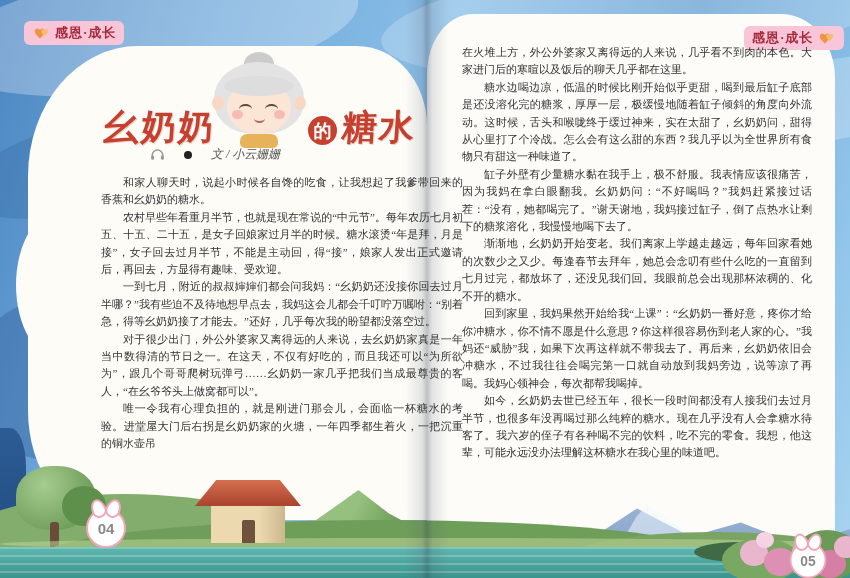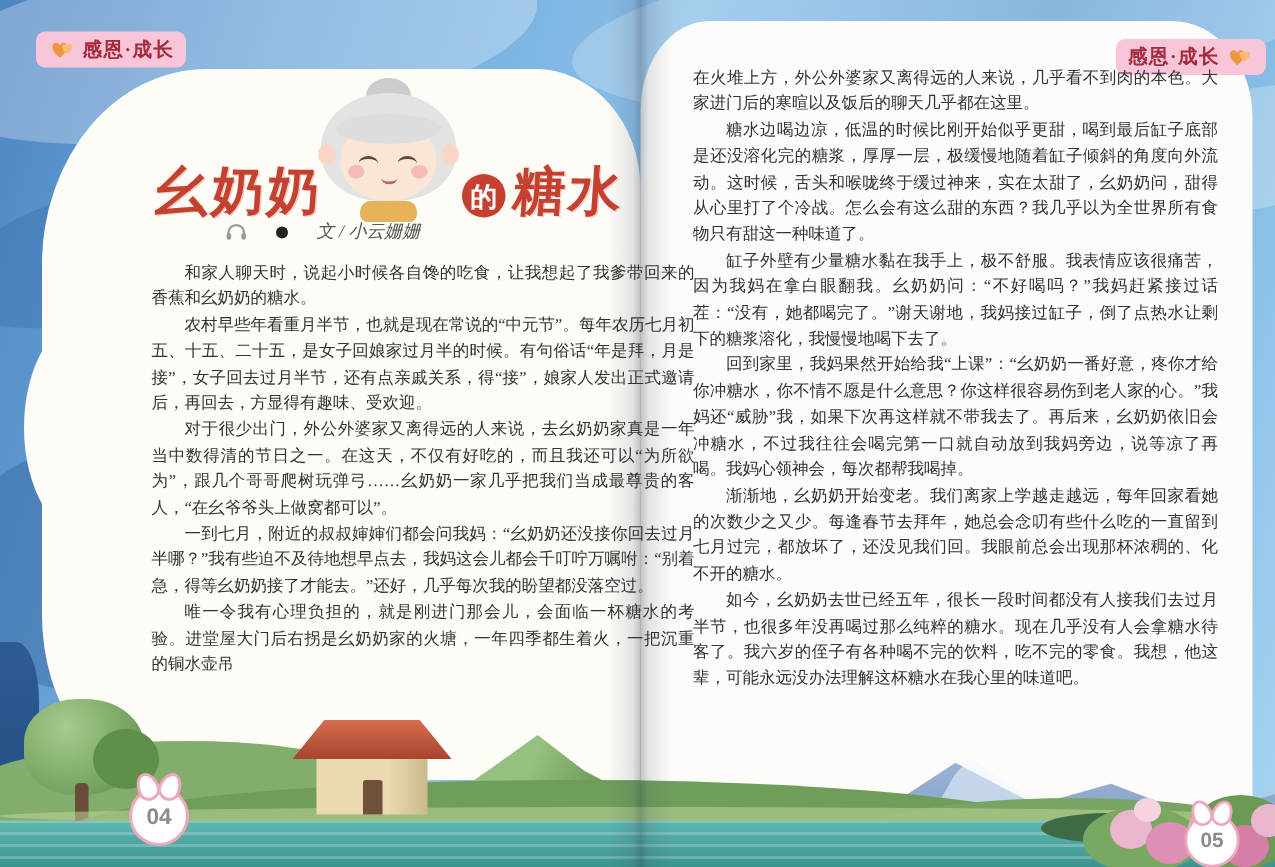--- a/index.html
+++ b/index.html
@@ -98,21 +98,21 @@
   
   .body-col{position:absolute;color:#323232;font-size:11px;line-height:17.4px;text-align:justify;}
   .body-left{left:57px;top:174px;width:362px;margin-left:44px;}
   .body-right{left:462px;top:44px;width:350px;}
   .body-col p{margin:0;text-indent:2em;}
   .body-col p.noindent{text-indent:0;}
 
   
   .pagenum{position:absolute;width:36px;height:36px;background:#fff;border:2px solid #f0a6bb;border-radius:50%;
       display:flex;align-items:center;justify-content:center;color:#8a8a8a;font-size:15px;font-weight:bold;font-family:"Liberation Sans",sans-serif;}
-  .pn-04{left:86px;top:524px;align-items:center;}
+  .pn-04{left:86px;top:508px;align-items:center;}
   .pn-05{left:788px;top:540px;transform:scale(.92);}
   .ear{position:absolute;top:-11px;width:11px;height:15px;background:#fff;border:2px solid #f0a6bb;
       border-radius:50% 50% 50% 50%/62% 62% 38% 38%;}
   .ear.l{left:3px;transform:rotate(-22deg);}
   .ear.r{right:3px;transform:rotate(22deg);}
 </style>
 </head>
 <body>
 
 <div class="stage">
@@ -194,23 +194,23 @@
           <rect x="1.5" y="9" width="4" height="6" rx="2" fill="#9a9a9a"></rect>
           <rect x="14.5" y="9" width="4" height="6" rx="2" fill="#9a9a9a"></rect>
         </svg>
     </span>
     <span class="dot"></span>
     <span>文 / 小云姗姗</span>
   </div>
 
   <div class="body-col body-left">
     <p>和家人聊天时，说起小时候各自馋的吃食，让我想起了我爹带回来的香蕉和幺奶奶的糖水。</p>
-    <p>农村早些年看重月半节，也就是现在常说的“中元节”。每年农历七月初五、十五、二十五，是女子回娘家过月半的时候。有句俗话“年是拜，月是接”，女子回去过月半节，还有点亲戚关系，得“接”，娘家人发出正式邀请后，再回去，方显得有趣味、受欢迎。</p>
+    <p>农村早些年看重月半节，也就是现在常说的“中元节”。每年农历七月初五、十五、二十五，是女子回娘家过月半的时候。糖水滚烫“年是拜，月是接”，女子回去过月半节，不能是主动回，得“接”，娘家人发出正式邀请后，再回去，方显得有趣味、受欢迎。</p>
+    <p>一到七月，附近的叔叔婶婶们都会问我妈：“幺奶奶还没接你回去过月半哪？”我有些迫不及待地想早点去，我妈这会儿都会千叮咛万嘱咐：“别着急，得等幺奶奶接了才能去。”还好，几乎每次我的盼望都没落空过。</p>
     <p>对于很少出门，外公外婆家又离得远的人来说，去幺奶奶家真是一年当中数得清的节日之一。在这天，不仅有好吃的，而且我还可以“为所欲为”，跟几个哥哥爬树玩弹弓……幺奶奶一家几乎把我们当成最尊贵的客人，“在幺爷爷头上做窝都可以”。</p>
-    <p>一到七月，附近的叔叔婶婶们都会问我妈：“幺奶奶还没接你回去过月半哪？”我有些迫不及待地想早点去，我妈这会儿都会千叮咛万嘱咐：“别着急，得等幺奶奶接了才能去。”还好，几乎每次我的盼望都没落空过。</p>
     <p>唯一令我有心理负担的，就是刚进门那会儿，会面临一杯糖水的考验。进堂屋大门后右拐是幺奶奶家的火塘，一年四季都生着火，一把沉重的铜水壶吊</p>
   </div>
 
   <div class="pagenum pn-04">
     <div class="ear l"></div>
     <div class="ear r"></div>
     <span>04</span>
   </div>
 
   <div class="badge badge-right">
@@ -220,22 +220,22 @@
           <path fill="#ef9440" d="M10 17C4 12 2.2 7.8 4.6 5.4 6.6 3.5 9 4.6 10 6.6 11 4.6 13.4 3.5 15.4 5.4 17.8 7.8 16 12 10 17Z"></path>
           <path fill="#f7bc6e" d="M16 14C12 10.5 11 7.6 12.6 6 14 4.7 15.6 5.5 16.3 6.8 17 5.5 18.6 4.7 20 6 21.6 7.6 20 10.5 16 14Z"></path>
         </svg>
     </span>
   </div>
 
   <div class="body-col body-right">
     <p class="noindent">在火堆上方，外公外婆家又离得远的人来说，几乎看不到肉的本色。大家进门后的寒暄以及饭后的聊天几乎都在这里。</p>
     <p>糖水边喝边凉，低温的时候比刚开始似乎更甜，喝到最后缸子底部是还没溶化完的糖浆，厚厚一层，极缓慢地随着缸子倾斜的角度向外流动。这时候，舌头和喉咙终于缓过神来，实在太甜了，幺奶奶问，甜得从心里打了个冷战。怎么会有这么甜的东西？我几乎以为全世界所有食物只有甜这一种味道了。</p>
     <p>缸子外壁有少量糖水黏在我手上，极不舒服。我表情应该很痛苦，因为我妈在拿白眼翻我。幺奶奶问：“不好喝吗？”我妈赶紧接过话茬：“没有，她都喝完了。”谢天谢地，我妈接过缸子，倒了点热水让剩下的糖浆溶化，我慢慢地喝下去了。</p>
+    <p>渐渐地，幺奶奶开始变老。我们离家上学越走越远，每年回家看她的次数少之又少。每逢春节去拜年，她总会念叨有些什么吃的一直留到七月过完，都放坏了，还没见我们回。我眼前总会出现那杯浓稠的、化不开的糖水。</p>
     <p>回到家里，我妈果然开始给我“上课”：“幺奶奶一番好意，疼你才给你冲糖水，你不情不愿是什么意思？你这样很容易伤到老人家的心。”我妈还“威胁”我，如果下次再这样就不带我去了。再后来，幺奶奶依旧会冲糖水，不过我往往会喝完第一口就自动放到我妈旁边，说等凉了再喝。我妈心领神会，每次都帮我喝掉。</p>
-    <p>渐渐地，幺奶奶开始变老。我们离家上学越走越远，每年回家看她的次数少之又少。每逢春节去拜年，她总会念叨有些什么吃的一直留到七月过完，都放坏了，还没见我们回。我眼前总会出现那杯浓稠的、化不开的糖水。</p>
     <p><span>如今，幺奶奶去世已经五年，很长一段时间都没有人接我们去过月半节，也很多年没再喝过那么纯粹的糖水。现在几乎没有人会拿糖水待客了。我六岁的侄子有各种喝不完的饮料，吃不完的零食。我想，他这辈，可能永远没办法理解这杯糖水在我心里的味道吧。</span></p>
 
   </div>
 
   <div class="pagenum pn-05">
     <div class="ear l"></div>
     <div class="ear r"></div>
     <span>05</span>
   </div>
 

